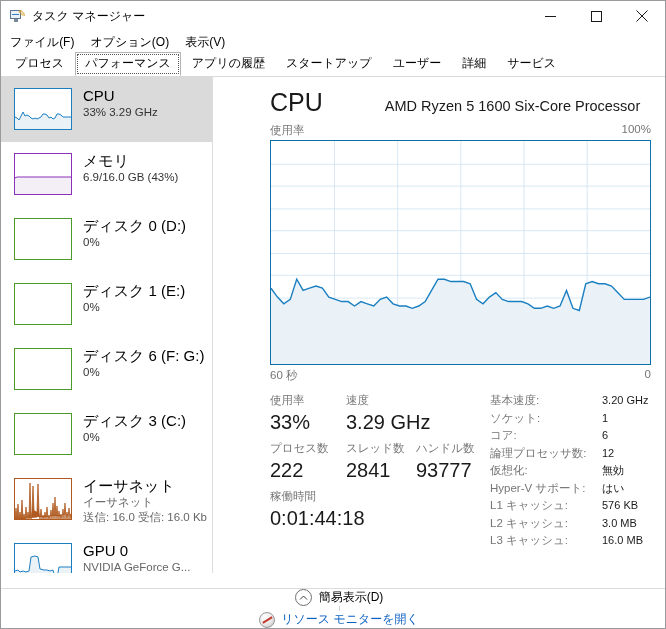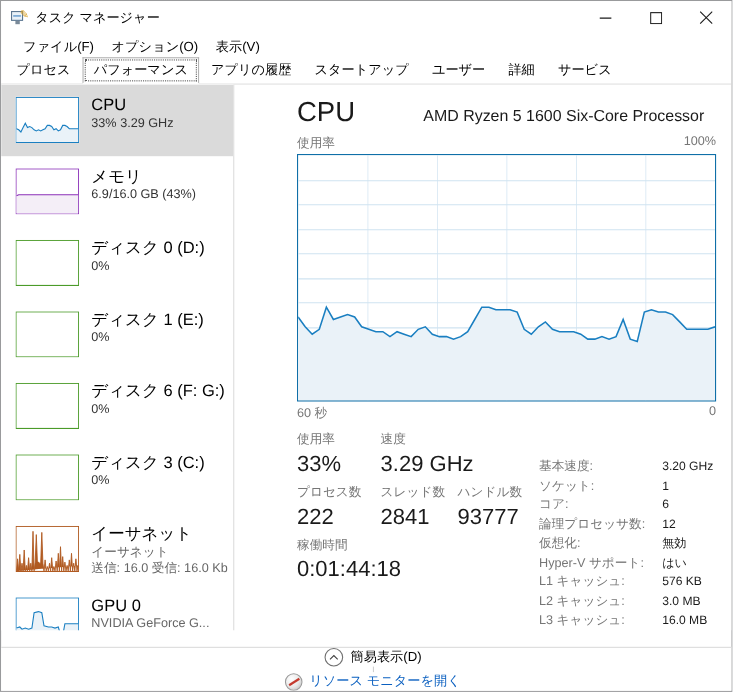--- a/index.html
+++ b/index.html
@@ -65,21 +65,21 @@
     width: 46px; height: 30px;
     display: flex; align-items: center; justify-content: center;
     background: transparent;
   }
   .winbtn svg { display: block; }
 
   
   #menubar {
     height: 22px;
     display: flex; align-items: center;
-    padding-left: 12px;
+    padding-left: 1px;
     background: #ffffff;
   }
   .menu-item {
     font-size: 12px; color: #000;
     padding: 2px 8px;
     white-space: nowrap;
   }
 
   
   #tabstrip {
@@ -187,21 +187,21 @@
     font-size: 11.5px; color: #767676;
     margin-top: 3px;
   }
 
   
   #stats {
     display: flex;
     margin-top: 9px;
   }
   #stats-left { width: 216px; flex: none; }
-  #stats-right { flex: 1; padding-left: 4px; margin-top: 24px; }
+  #stats-right { flex: 1; padding-left: 4px; }
   .stat-row { display: flex; }
   .stat-cell { }
   .stat-lbl {
     font-size: 11.5px; color: #767676; line-height: 17px; white-space: nowrap;
   }
   .stat-val {
     font-size: 20px; color: #1a1a1a; line-height: 27px; white-space: nowrap;
   }
   .spec-row {
     display: flex;

